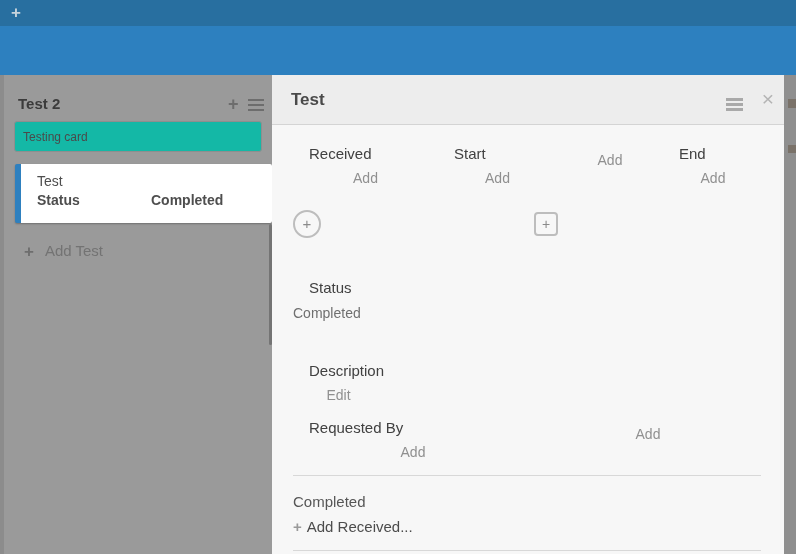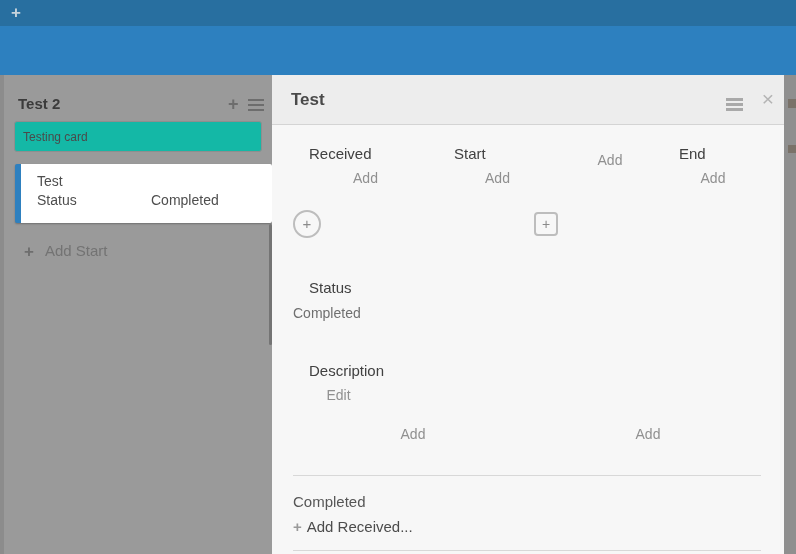--- a/index.html
+++ b/index.html
@@ -21,21 +21,21 @@
   .list-menu i { display:block; width:16px; height:2px; background:#6d6d6d; margin-bottom:3px; }
 
   .composer { position:absolute; left:10px; top:46px; width:248px; height:31px;
               background:#14b8a6; border:1px solid #8e8e8e; border-radius:3px;
               padding:0 8px; font-family:"Liberation Sans",sans-serif; font-size:12px; color:#4a4a4a; outline:none; }
 
   .minicard { position:absolute; left:11px; top:89px; width:257px; height:59px; background:#ffffff;
               border-left:6px solid #2e80bf; border-radius:2px; box-shadow:0 1px 2px rgba(0,0,0,.28);
               padding:8px 0 0 16px; cursor:pointer; }
   .minicard .mc-title { font-size:14px; color:#4e4e4e; line-height:19px; }
-  .minicard .mc-row { font-size:14px; color:#4e4e4e; line-height:19px; }
+  .minicard .mc-row { font-size:14px; color:#4e4e4e; line-height:19px;font-weight:bold; }
   .minicard .mc-field-label { display:inline-block; width:114px; }
 
   .add-card { position:absolute; left:20px; top:167px; height:18px; color:#737373; font-size:15px; cursor:pointer; }
   .add-card .plus { display:inline-block; color:#6e6e6e; font-size:17px; font-weight:700; vertical-align:-1px; }
   .add-card .lbl { margin-left:11px; }
 
   .list-scroll-thumb { position:absolute; left:265px; top:149px; width:3px; height:121px; background:#747474; border-radius:2px; }
 
   
   .detail { position:absolute; left:272px; top:75px; width:512px; height:479px; background:#f7f7f7; }
@@ -100,21 +100,21 @@
     <input class="composer" readonly="" value="Testing card" style="">
 
     <div class="minicard">
       <div class="mc-title">Test</div>
       <div class="mc-row">
         <span class="mc-field-label">Status</span><span>Completed</span>
       </div>
     </div>
 
     <div class="add-card">
-      <span class="plus">+</span><span class="lbl">Add Start</span>
+      <span class="plus">+</span><span class="lbl">Add Test</span>
     </div>
 
     <div class="list-scroll-thumb"></div>
   </div>
 
   <div class="detail">
     <div class="detail-header">
       <span class="detail-title">Test</span>
       <span class="detail-menu">
           <i></i>
@@ -156,20 +156,21 @@
       <div class="sec-value">Completed</div>
     </div>
 
     <div class="desc-sec">
       <div class="sec-label">Description</div>
       <div class="sec-action">Edit</div>
     </div>
 
     <div class="people-grid">
       <div>
+        <div class="sec-label">Requested By</div>
         <div class="sec-action">Add</div>
       </div>
       <div>
         <div class="sec-action">Add</div>
       </div>
     </div>
 
     <div class="divider divider-1"></div>
 
     <div class="checklists-label">Completed</div>

